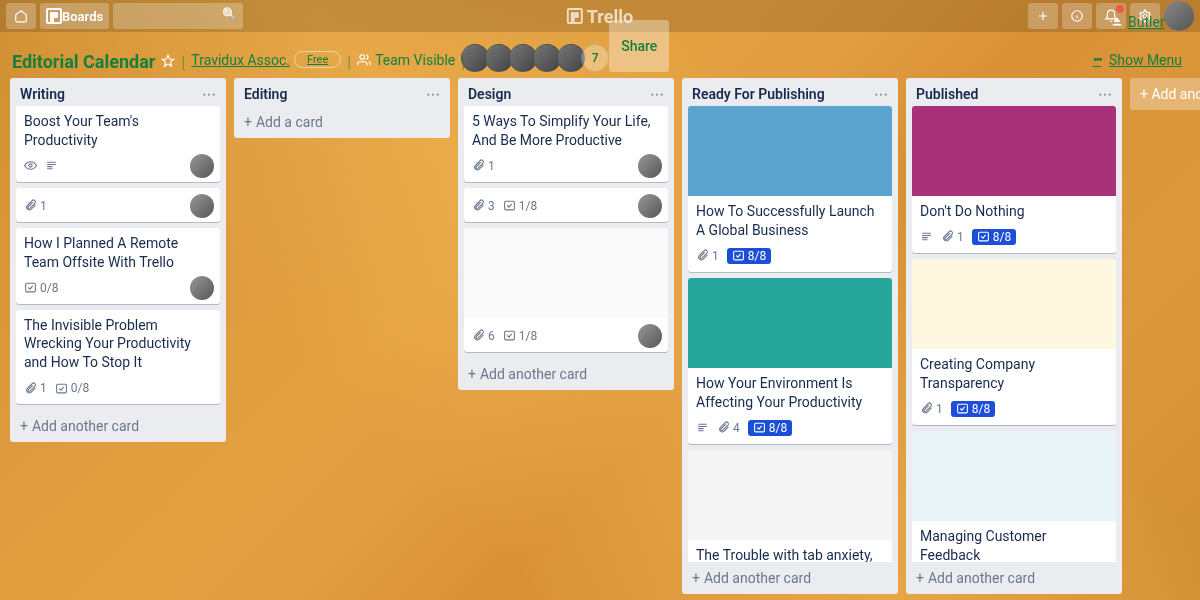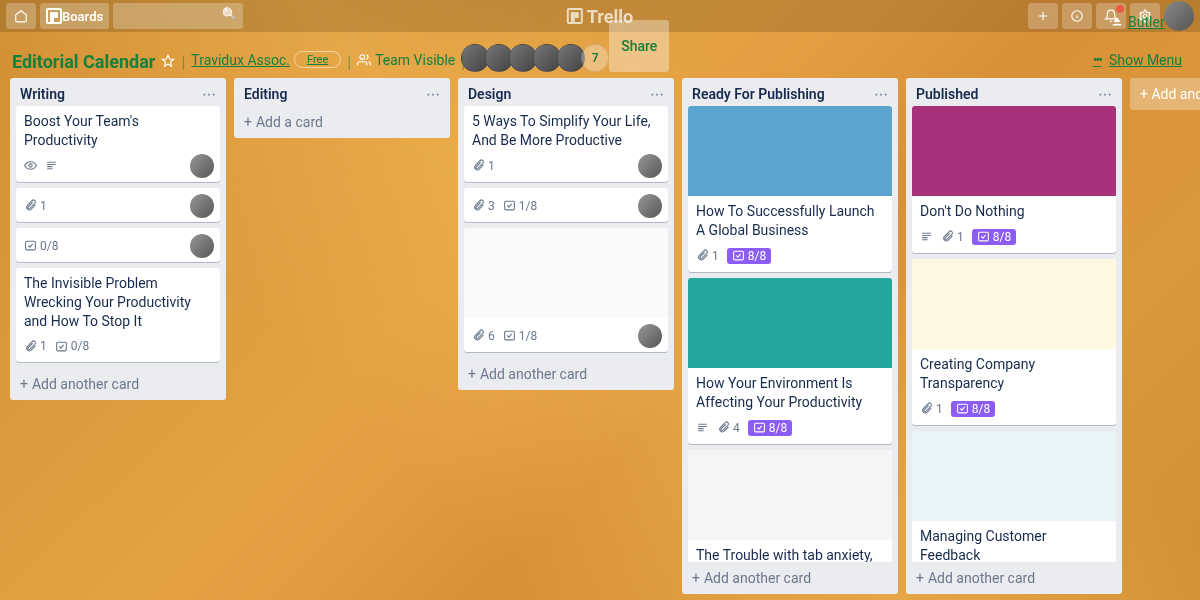--- a/index.html
+++ b/index.html
@@ -40,21 +40,21 @@
 .list-menu { color: #6b778c; font-size: 14px; cursor: pointer; }
 .cards { padding: 0 6px; overflow-y: auto; flex: 1; }
 .card { background: #fff; border-radius: 3px; box-shadow: 0 1px 0 rgba(9,30,66,0.25); margin-bottom: 6px; padding: 6px 8px 4px; font-size: 14px; color: #172b4d; position: relative; }
 .card-cover { height: 90px; margin: -6px -8px 6px; border-radius: 3px 3px 0 0; background: #5ba4cf; display:flex; align-items:center; justify-content:center; }
 .card-cover.c1{background:#5ba4cf;} .card-cover.c2{background:#26a69a;} .card-cover.c3{background:#f5f5f5;}
 .card-cover.c4{background:#a83279;} .card-cover.c5{background:#fff8e1;} .card-cover.c6{background:#e8f4f8;}
 .card-cover.c7{background:#fafafa;}
 .card-title { line-height: 1.35; margin-bottom: 4px; }
 .badges { display: flex; align-items: center; gap: 8px; color: #6b778c; font-size: 12px; min-height: 24px; flex-wrap: wrap; }
 .badge { display: flex; align-items: center; gap: 3px; }
-.badge.green { background: #8b5cf6; color: #fff; padding: 1px 5px; border-radius: 3px; }
+.badge.green { background: #1d4ed8; color: #fff; padding: 1px 5px; border-radius: 3px; }
 .card .member { width: 24px; height: 24px; border-radius: 50%; background: linear-gradient(135deg,#999,#555); position: absolute; right: 6px; bottom: 4px; }
 .add-card { padding: 8px 10px; color: #6b778c; font-size: 14px; cursor: pointer; display: flex; align-items: center; gap: 4px; }
 .add-list { flex: 0 0 80px; background: rgba(255,255,255,0.3); border-radius: 3px; padding: 8px 10px; color: #fff; font-size: 14px; cursor: pointer; white-space: nowrap; overflow: hidden; }
 
 .ic { display: inline-block; vertical-align: middle; }
 svg { display: block; }
 .bell-badge { position: relative; }
 .bell-badge::after { content: ""; position:absolute; top:2px; right:2px; width:8px;height:8px;background:#eb5a46;border-radius:50%; }
 </style>
 </head>
@@ -174,20 +174,21 @@
         </div>
         <div class="card">
           <div class="badges">
             <span class="badge"><svg width="13" height="13" viewBox="0 0 24 24" fill="none" stroke="currentColor" stroke-width="2">
                 <path d="M21 11l-8 8a5 5 0 01-7-7l9-9a3.5 3.5 0 015 5l-9 9a2 2 0 01-3-3l8-8"></path>
               </svg> 1</span>
           </div>
           <div class="member"></div>
         </div>
         <div class="card">
+          <div class="card-title">How I Planned A Remote Team Offsite With Trello</div>
           <div class="badges">
             <span class="badge"><svg width="13" height="13" viewBox="0 0 24 24" fill="none" stroke="currentColor" stroke-width="2">
                 <rect x="3" y="4" width="18" height="16" rx="2"></rect>
                 <path d="M8 12l3 3 5-6"></path>
               </svg> 0/8</span>
           </div>
           <div class="member"></div>
         </div>
         <div class="card">
           <div class="card-title">The Invisible Problem Wrecking Your Productivity and How To Stop It</div>

